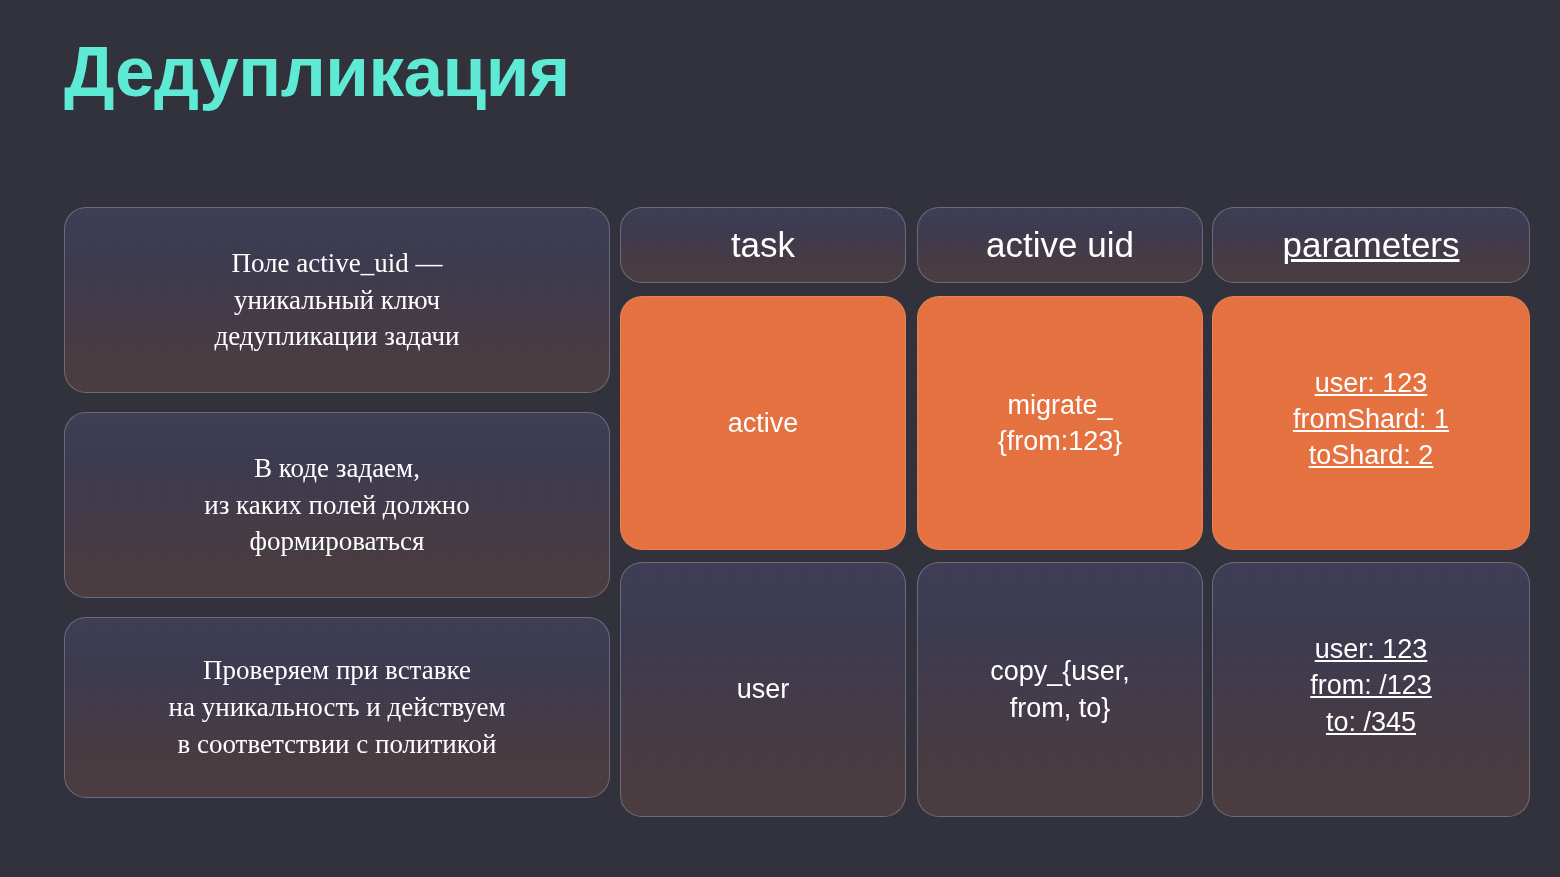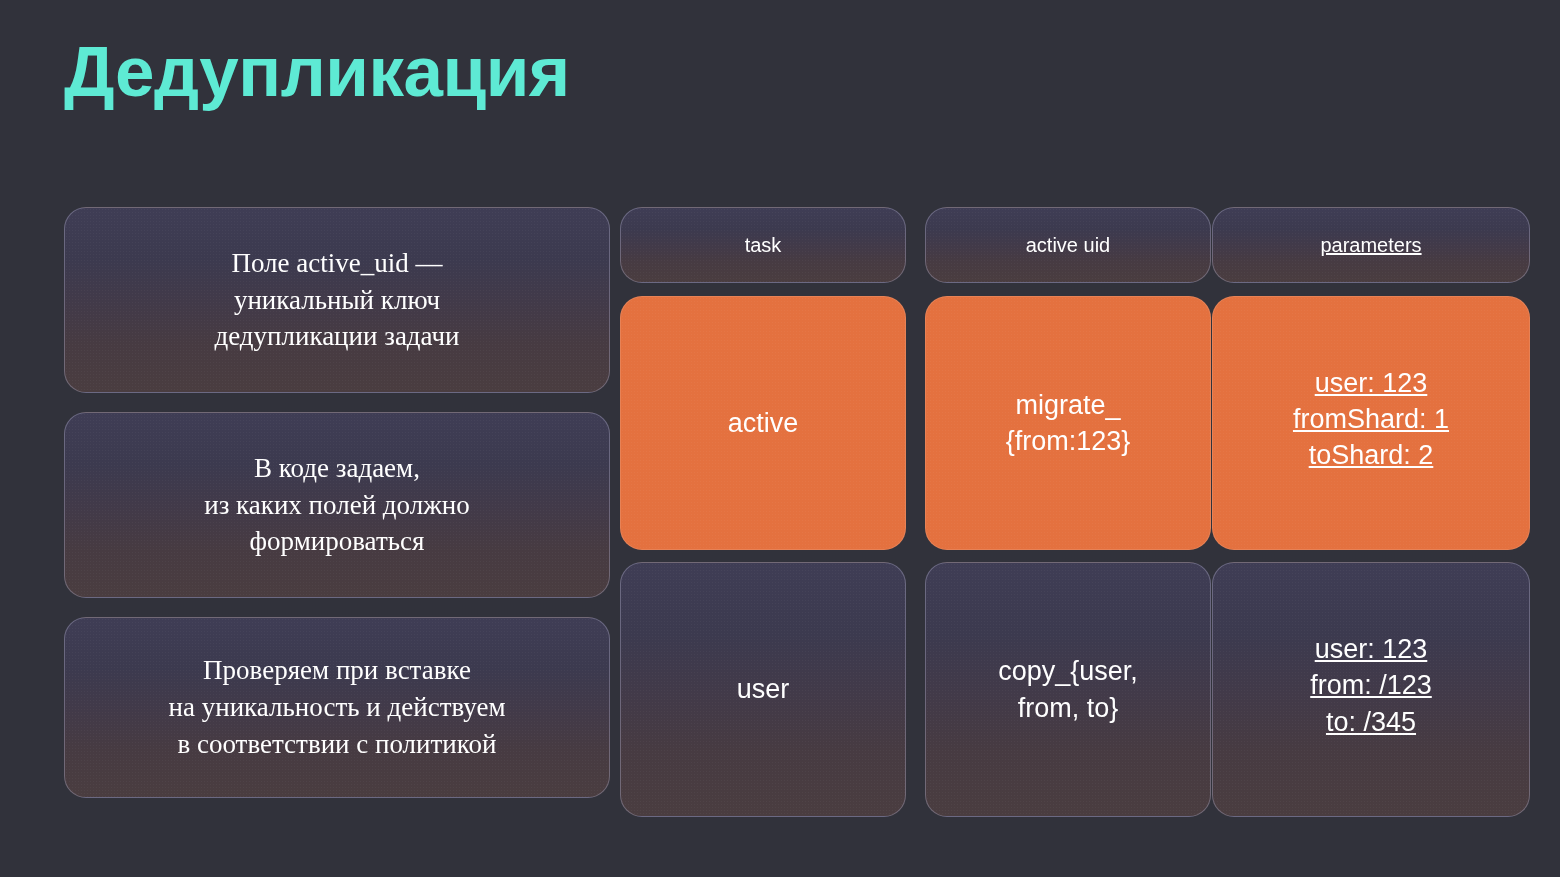--- a/index.html
+++ b/index.html
@@ -84,25 +84,25 @@
   
   .info-card { left: 64px; width: 546px; }
   .info-card .card-text { font-size: 27px; line-height: 1.36; font-family: Liberation Serif, serif; }
 
   #info-0 { top: 207px;  height: 186px; }
   #info-1 { top: 412px;  height: 186px; }
   #info-2 { top: 617px;  height: 181px; }
 
   
   .tbl-col-0 { left: 620px;  width: 286px; }
-  .tbl-col-1 { left: 917px;  width: 286px; margin-left: 8px; }
+  .tbl-col-1 { left: 917px;  width: 286px; }
   .tbl-col-2 { left: 1212px; width: 318px; text-decoration: underline; }
 
   .head-cell   { top: 207px; height: 76px; }
-  .head-cell .card-text { font-size: 20px; }
+  .head-cell .card-text { font-size: 35px; }
 
   .row1-cell   { top: 296px; height: 254px; }
   .row2-cell   { top: 562px; height: 255px; }
 
   .row1-cell .card-text,
   .row2-cell .card-text { font-size: 27px; line-height: 1.34; }
 
   
   .params-cell .card-text { transform: translateY(-4px); }
 </style>

